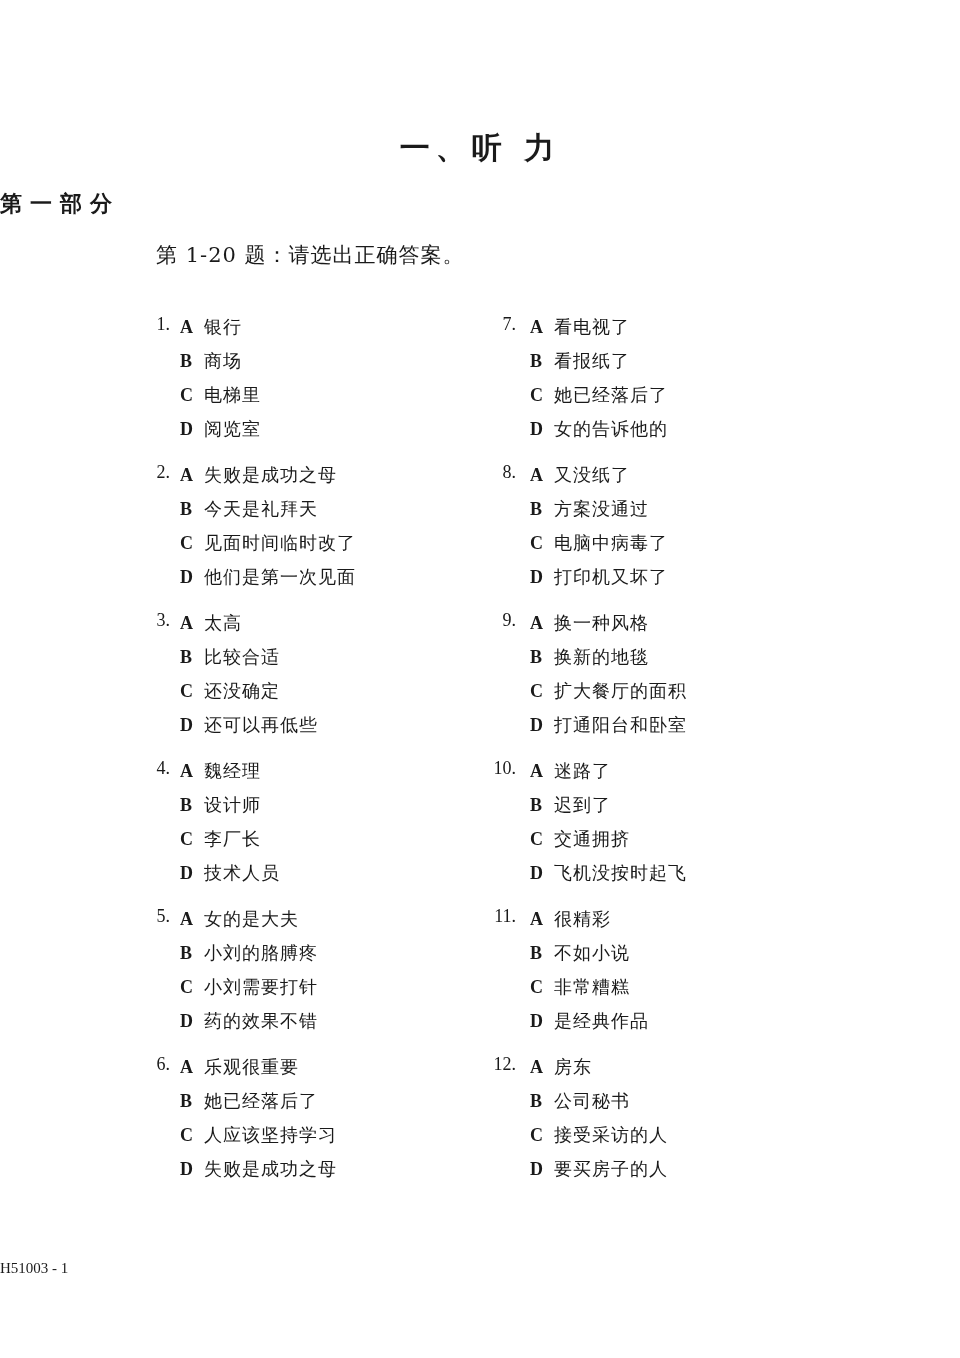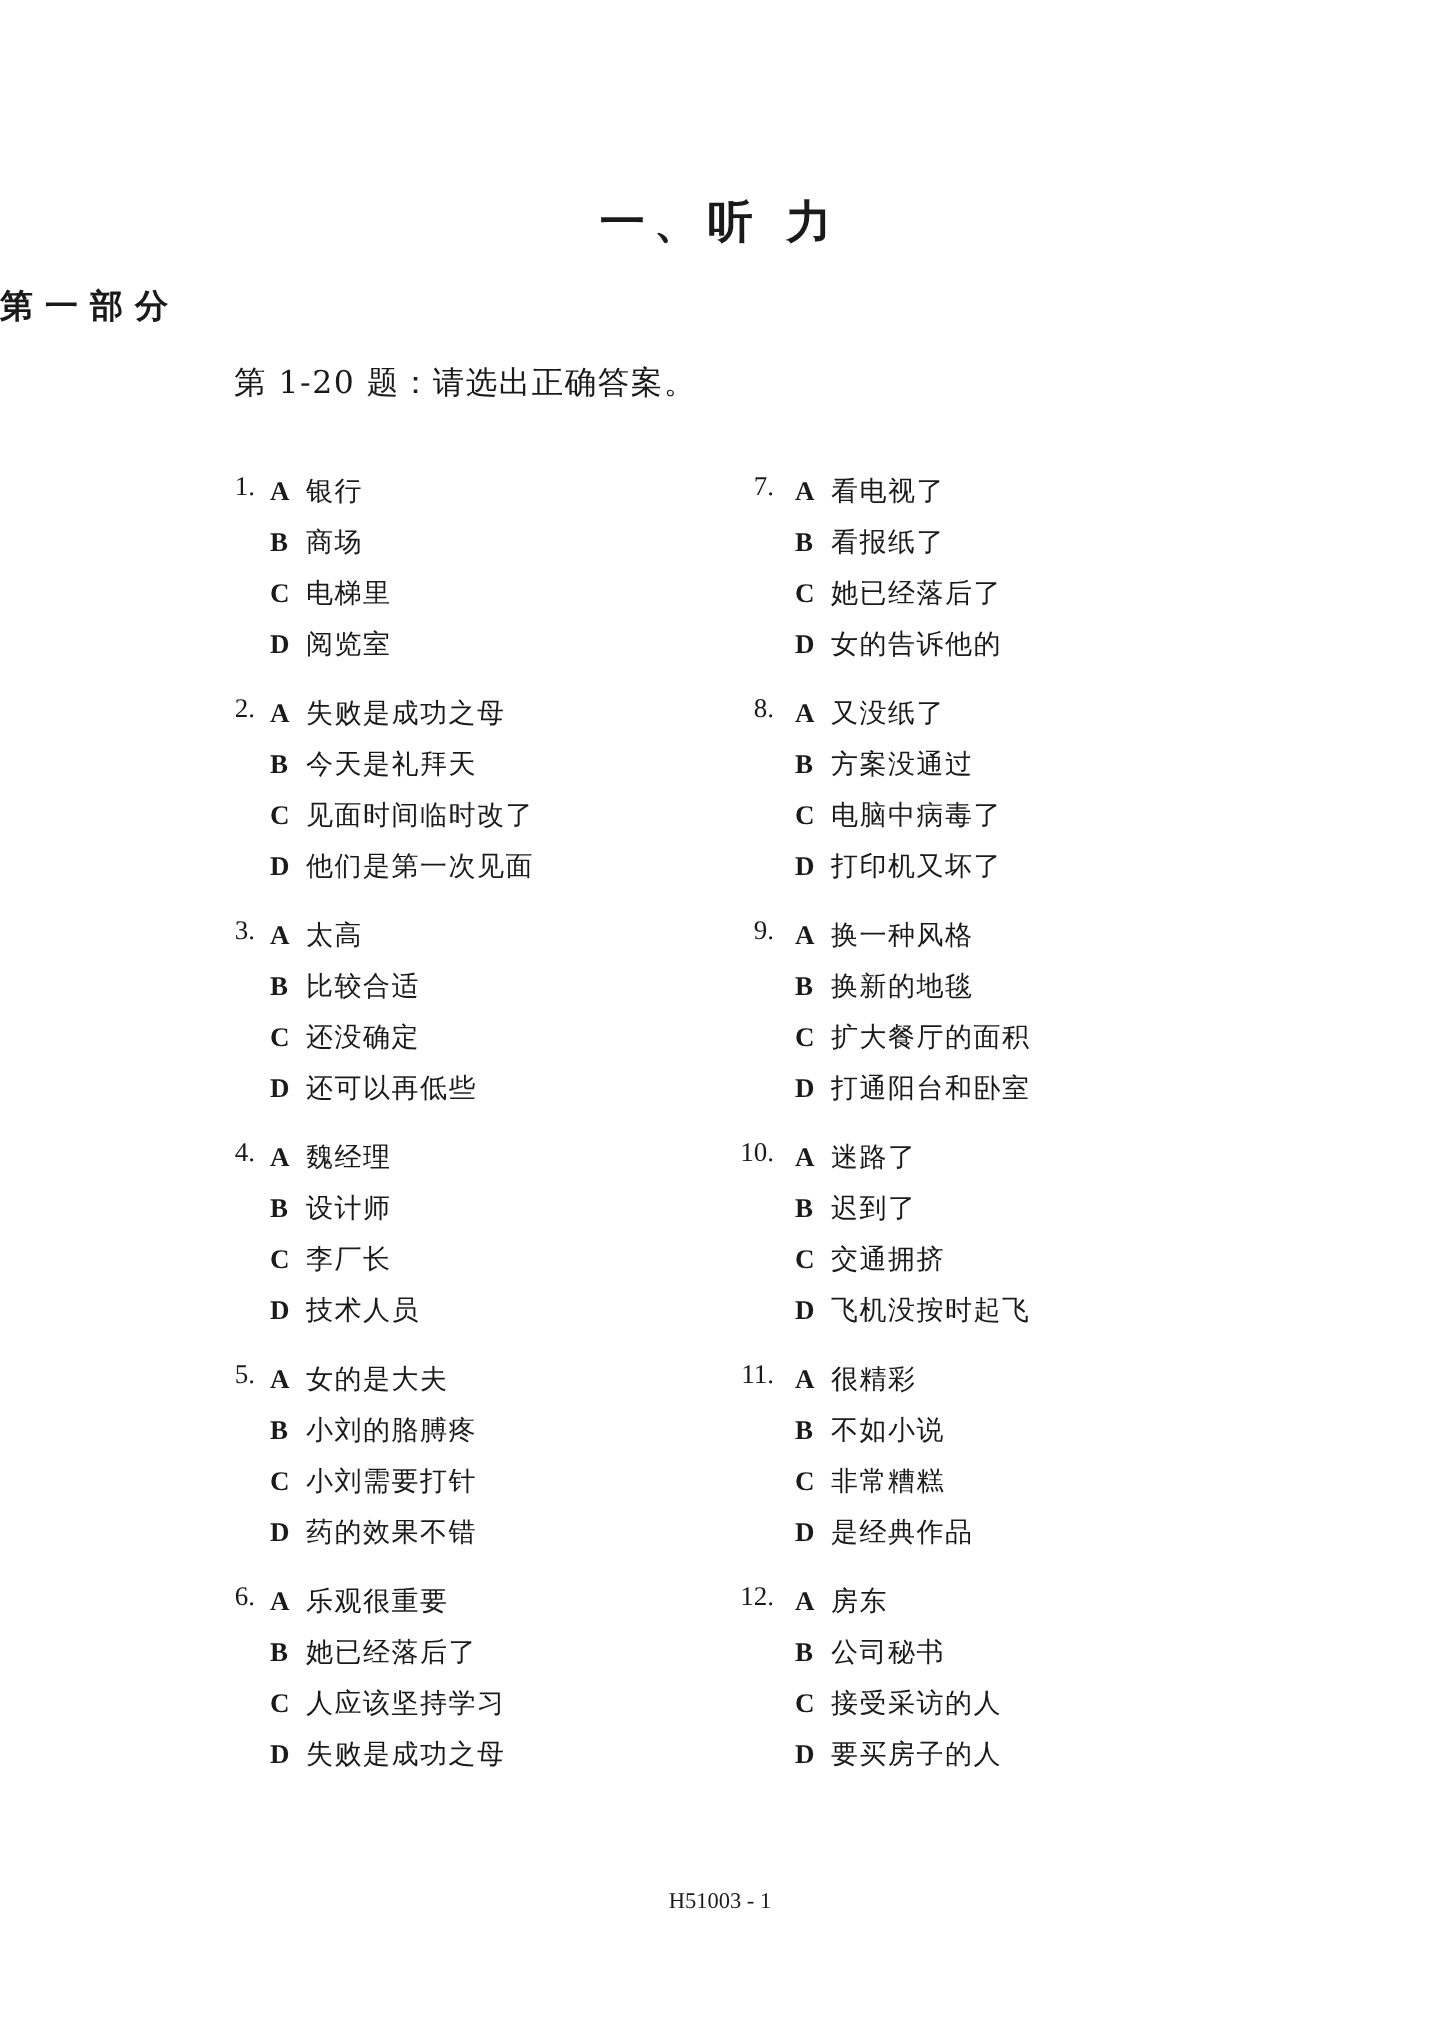--- a/index.html
+++ b/index.html
@@ -88,21 +88,20 @@
     }
     .opt-0 { top: 0px; }
     .opt-1 { top: 34px; }
     .opt-2 { top: 68px; }
     .opt-3 { top: 102px; }
     .footer {
       position: absolute;
       top: 1260px;
       left: 0;
       width: 960px;
-      text-align: center;
       font-size: 15px;
       font-family: "Liberation Serif", serif;
     }
   </style>
 </head>
 <body>
 
 <div class="section-title">一、听 力</div>
 <div class="part-title">第一部分</div>
 <div class="instructions">第 1-20 题：请选出正确答案。</div>

